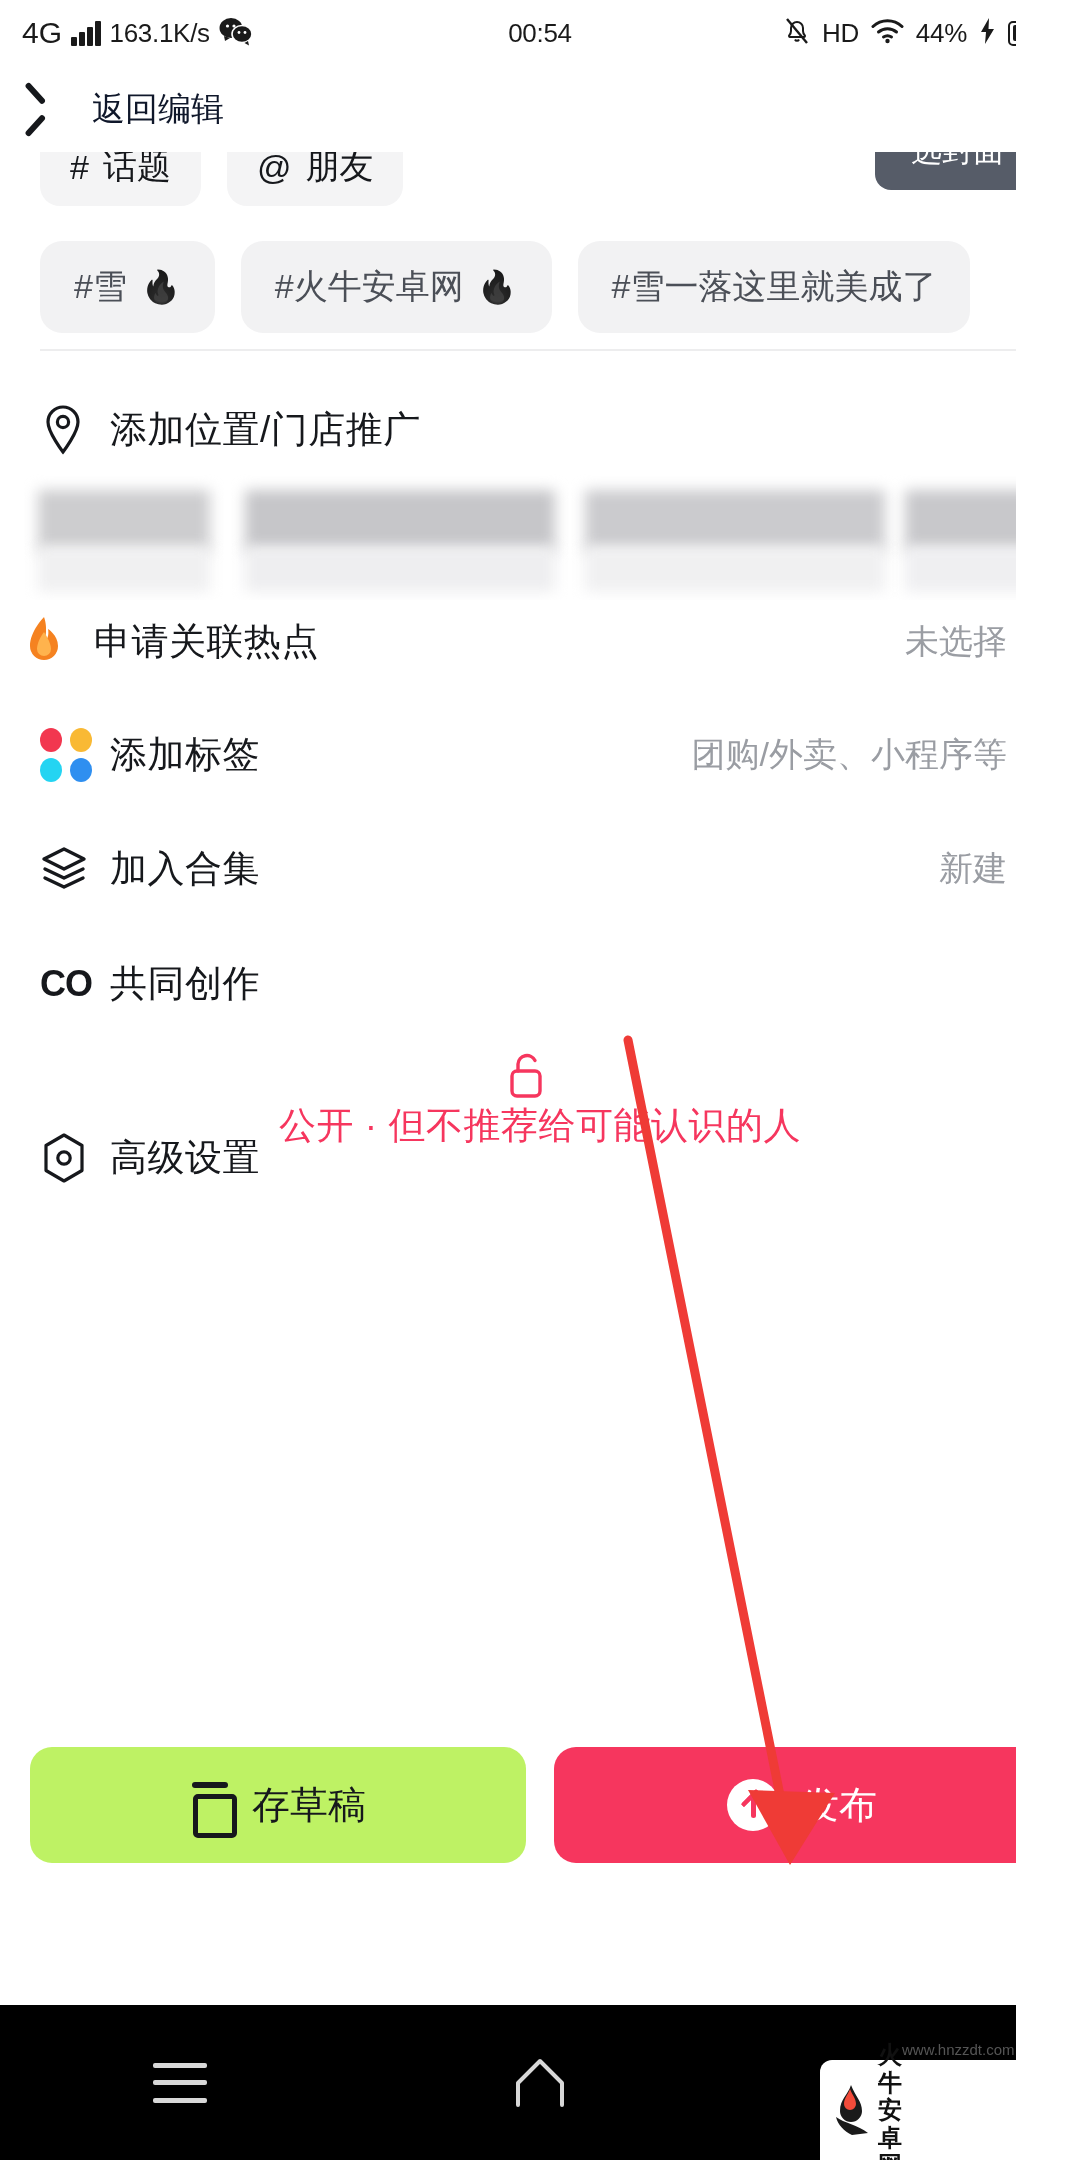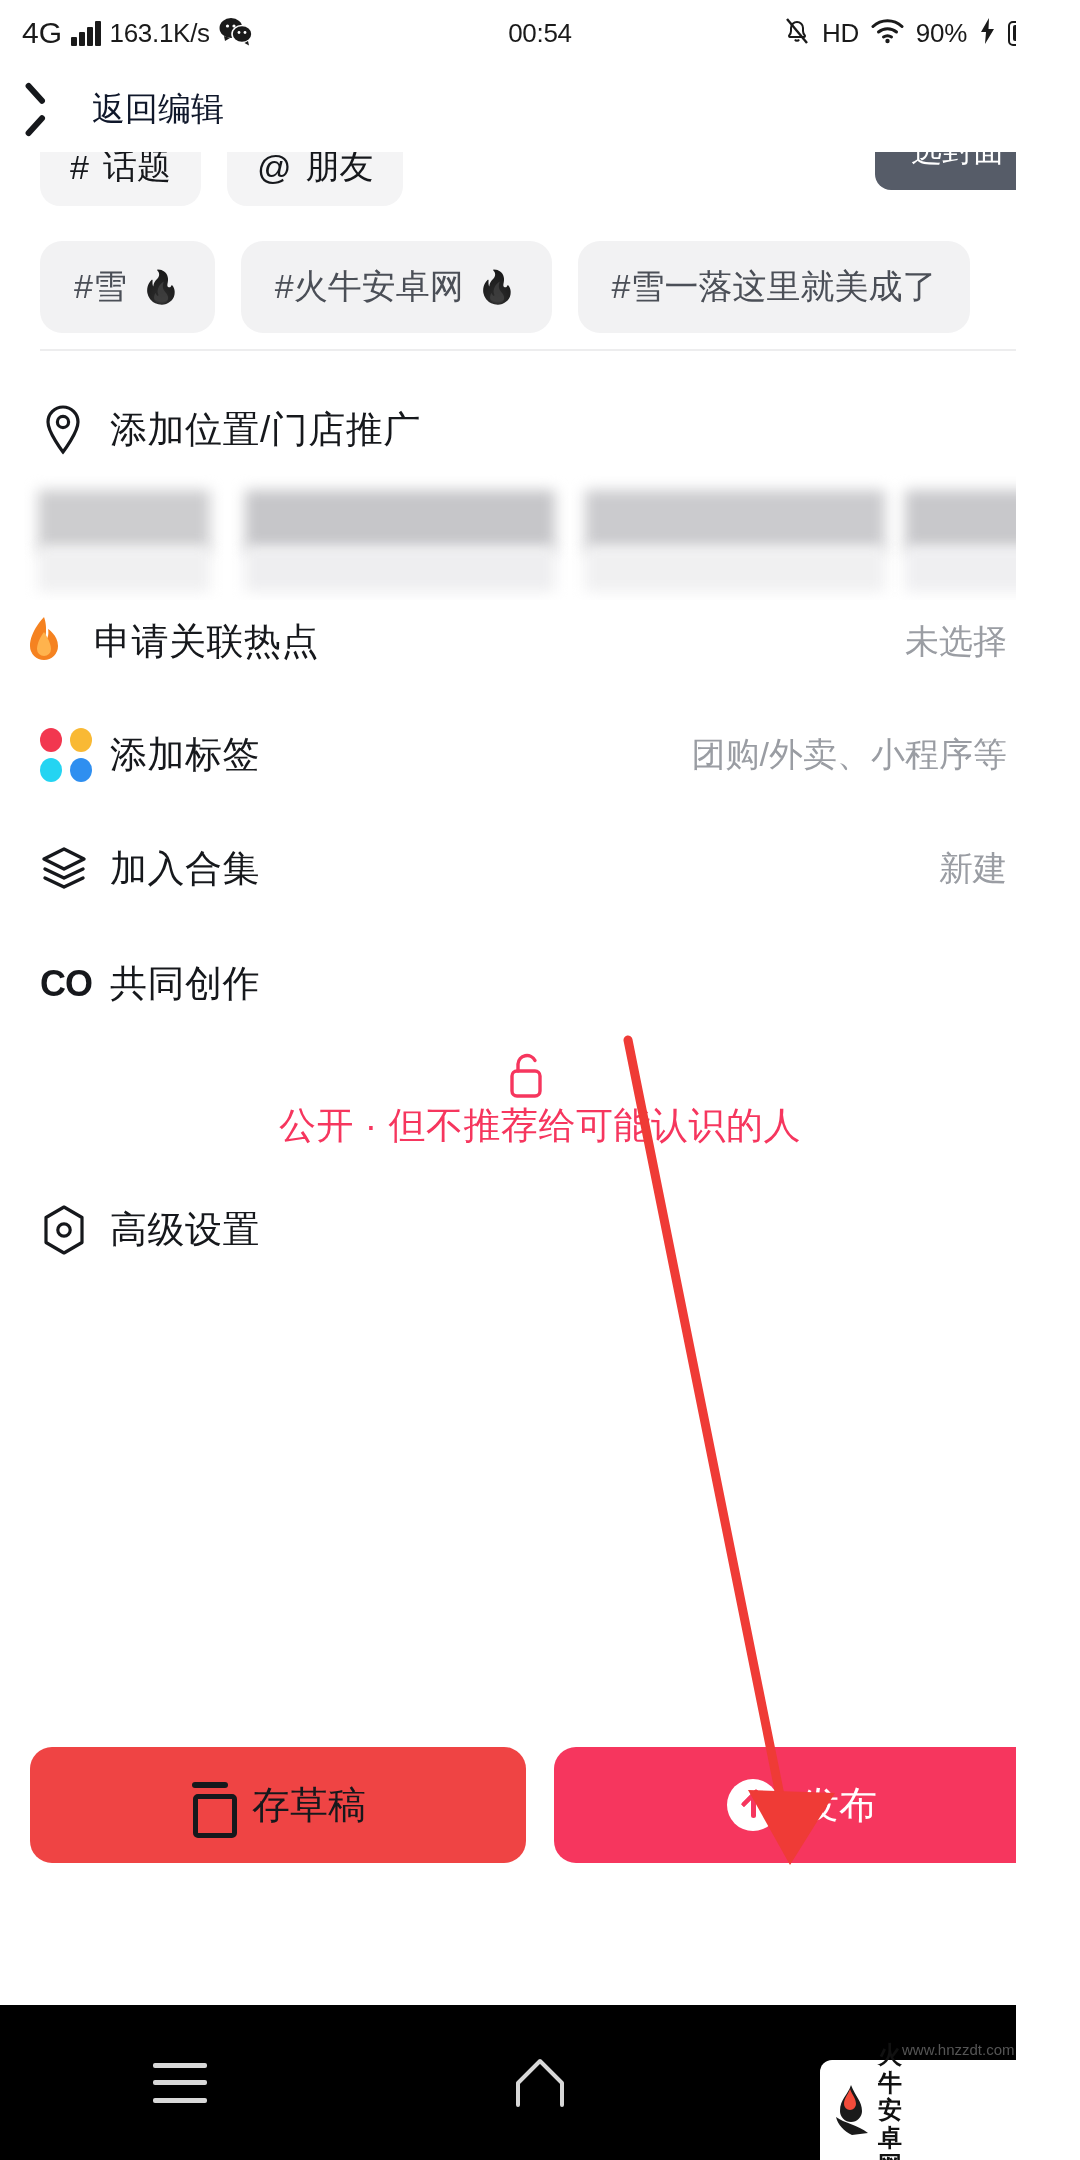--- a/index.html
+++ b/index.html
@@ -104,21 +104,21 @@
 
   .co-icon { font-size:36px; font-weight:600; color:#16181c; letter-spacing:-1px; }
   .priv-label { color:#f6365e !important; }
 
   
   .bottombar {
     position:absolute; bottom:270px; left:0; width:1080px; height:170px;
     display:flex; align-items:center; padding:0 30px; gap:28px; background:#fff;
   }
   .btn-draft {
-    flex:1 1 0; height:116px; border-radius:22px; background:#ef4444;
+    flex:1 1 0; height:116px; border-radius:22px; background:#bef264;
     display:flex; align-items:center; justify-content:center; gap:22px;
     font-size:38px; color:#16181c;
   }
   .btn-pub {
     flex:1 1 0; height:116px; border-radius:22px; background:#f6365e;
     display:flex; align-items:center; justify-content:center; gap:22px;
     font-size:38px; color:#ffffff;
   }
   .draft-ico { width:40px; height:46px; position:relative; }
   .draft-ico::before {
@@ -207,21 +207,21 @@
       </span>
       <span class="sb-text">HD</span>
       <span>
         <svg width="33" height="26" viewBox="0 0 33 26">
             <path d="M2 8.5a21 21 0 0 1 29 0" fill="none" stroke="#1a1a1a" stroke-width="3" stroke-linecap="round"></path>
             <path d="M7.5 14a14 14 0 0 1 18 0" fill="none" stroke="#1a1a1a" stroke-width="3" stroke-linecap="round"></path>
             <path d="M12.5 19a7.5 7.5 0 0 1 8 0" fill="none" stroke="#1a1a1a" stroke-width="3" stroke-linecap="round"></path>
             <circle cx="16.5" cy="23" r="2.2" fill="#1a1a1a"></circle>
           </svg>
       </span>
-      <span class="sb-text">90%</span>
+      <span class="sb-text">44%</span>
       <span>
         <svg width="17" height="28" viewBox="0 0 17 28">
             <path d="M10 1 L2 15 h5 L6 27 L15 12 h-5.5z" fill="#1a1a1a"></path>
           </svg>
       </span>
       <span class="battery">
           <span></span>
         </span>
     </div>
   </div>
@@ -348,21 +348,21 @@
             <rect x="7" y="22" width="28" height="25" rx="5" fill="none" stroke="#f6365e" stroke-width="3.4"></rect>
             <path d="M13 22 V15a9 9 0 0 1 17-3.5" fill="none" stroke="#f6365e" stroke-width="3.4" stroke-linecap="round"></path>
           </svg>
       </span>
       <span class="row-label priv-label">公开 · 但不推荐给可能认识的人</span>
       <span class="row-right">
         <span class="chev"></span>
       </span>
     </div>
 
-    <div class="row" style="top:1028px;">
+    <div class="row" style="top:956px;">
       <span class="row-icon">
         <svg width="48" height="52" viewBox="0 0 48 52">
             <path d="M24 3 L42 13.5 v25 L24 49 L6 38.5 v-25 z" fill="none" stroke="#16181c" stroke-width="3.2" stroke-linejoin="round"></path>
             <circle cx="24" cy="26" r="6.2" fill="none" stroke="#16181c" stroke-width="3.2"></circle>
           </svg>
       </span>
       <span class="row-label">高级设置</span>
       <span class="row-right">
         <span class="chev"></span>
       </span>

